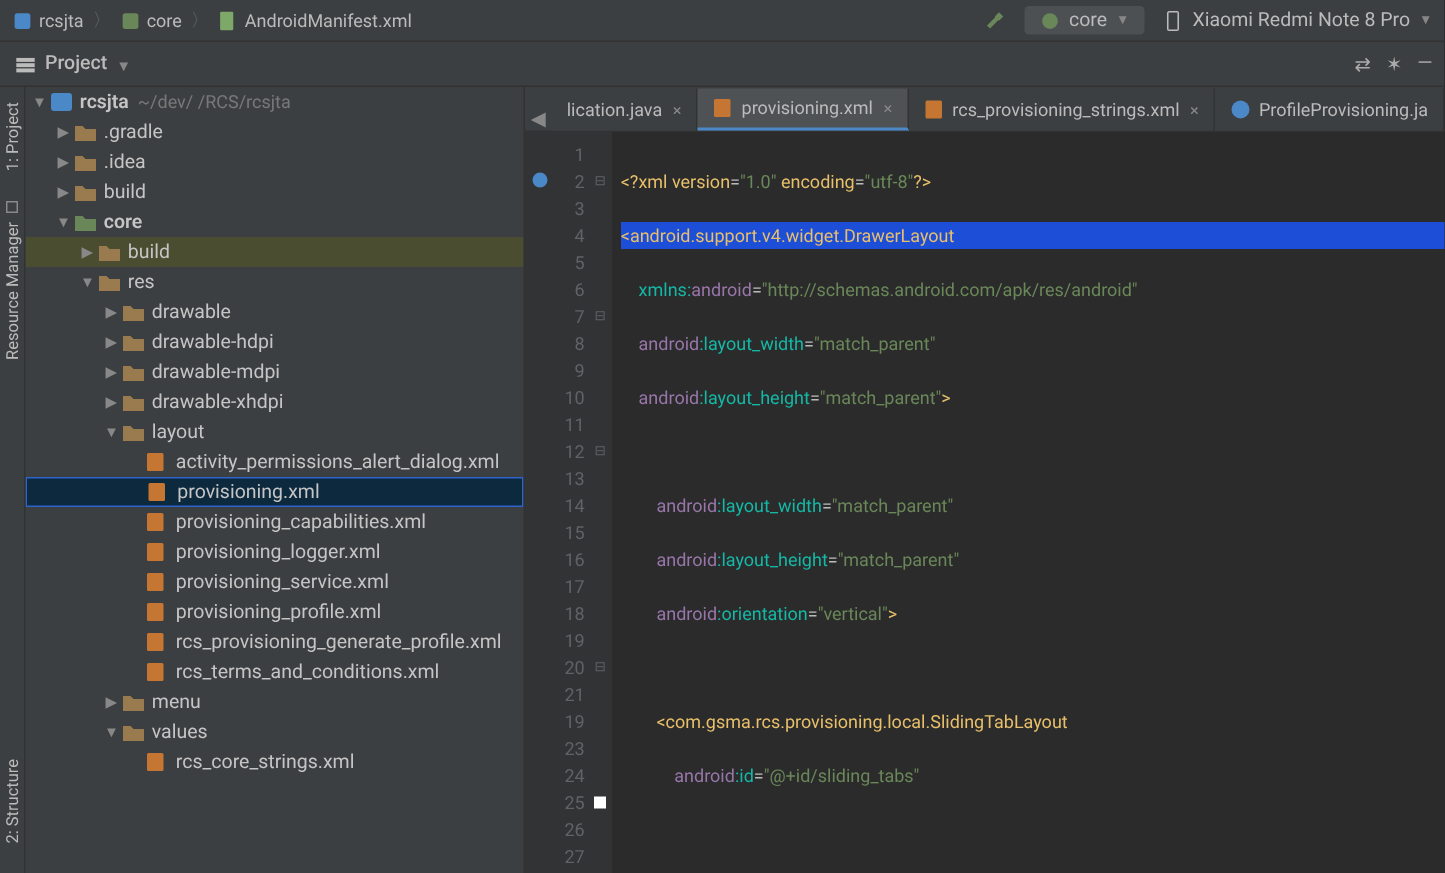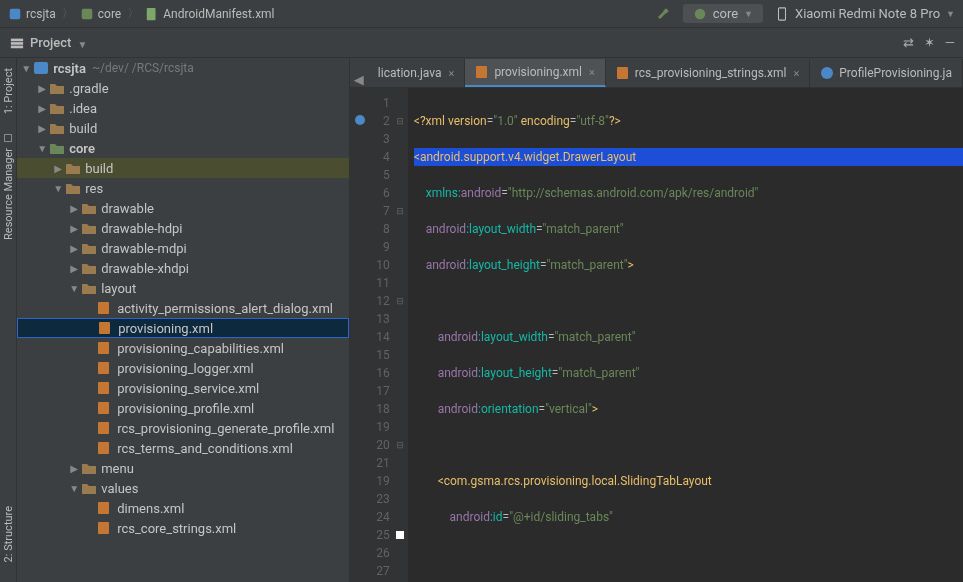--- a/index.html
+++ b/index.html
@@ -322,28 +322,20 @@
         <span class="tree-label">menu</span>
       </div>
     <div class="tree-row" style="padding-left:50px">
         <span class="tw">▼</span>
         <span class="folder-ico">
           <svg width="16" height="14">
             <path d="M1 3h5l2 2h7v8H1z" fill="#9a7b4f"></path>
           </svg>
         </span>
         <span class="tree-label">values</span>
-      </div>
-    <div class="tree-row" style="padding-left:80px">
-        <span class="file-ico">
-          <svg width="14" height="14">
-            <rect x="1" y="1" width="11" height="12" fill="#c57633" rx="1"></rect>
-          </svg>
-        </span>
-        <span class="tree-label">dimens.xml</span>
       </div>
     <div class="tree-row" style="padding-left:80px">
         <span class="file-ico">
           <svg width="14" height="14">
             <rect x="1" y="1" width="11" height="12" fill="#c57633" rx="1"></rect>
           </svg>
         </span>
         <span class="tree-label">rcs_core_strings.xml</span>
       </div>
   </div>

